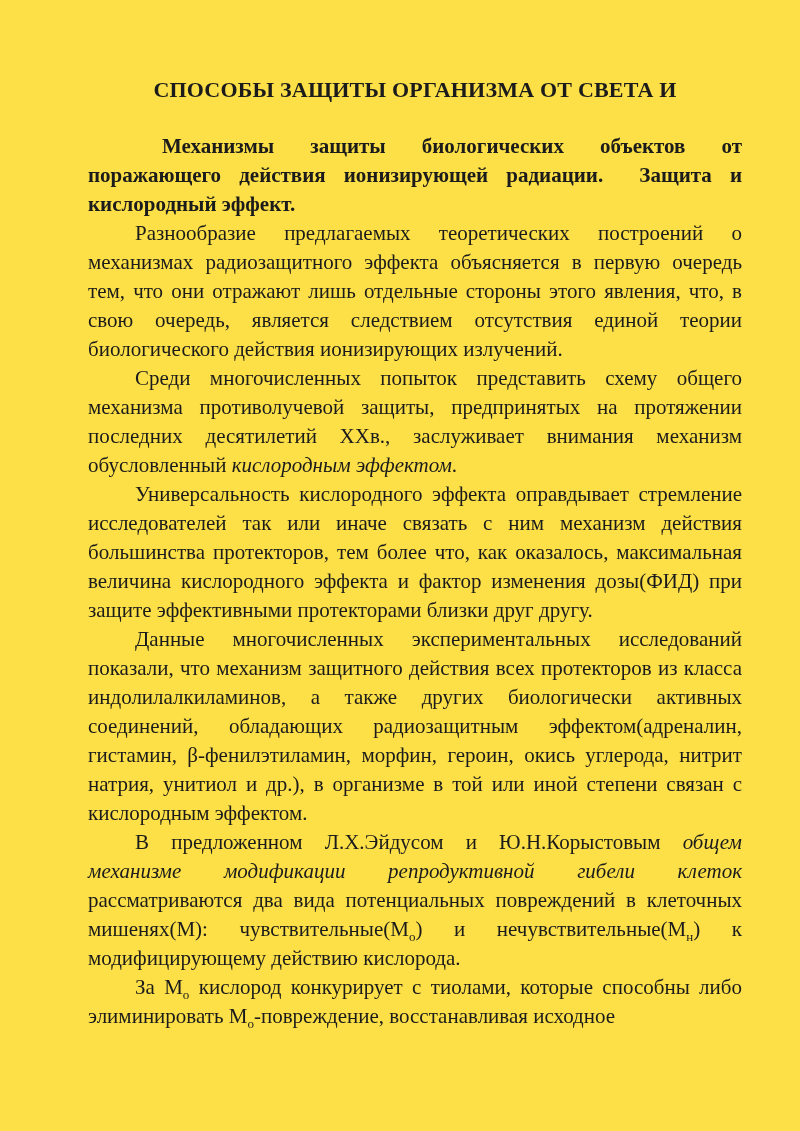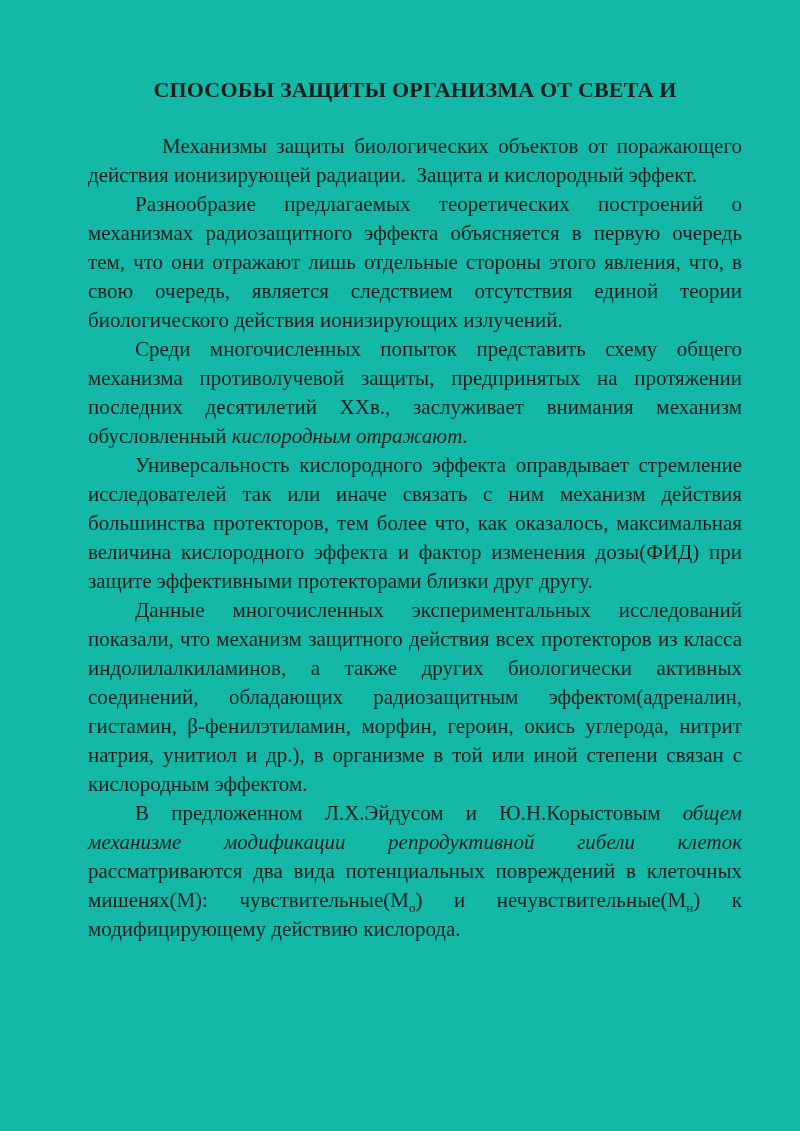--- a/index.html
+++ b/index.html
@@ -30,38 +30,40 @@
     font-size: 21px;
     line-height: 29px;
   }
   .para {
     margin: 0;
     text-align: justify;
     text-indent: 47px;
   }
   .para.indent-large {
     text-indent: 74px;
+    font-weight: bold;
   }
   .para em {
     font-style: italic;
   }
   .para sub {
     font-size: 0.62em;
     line-height: 0;
     vertical-align: sub;
   }
 </style>
 </head>
 <body>
 
-<div class="page" style="background: #14b8a6; color: rgb(27, 27, 27);">
+<div class="page" style="background: #fde047; color: rgb(27, 27, 27);">
   <h1 class="doc-title">
     <div>СПОСОБЫ ЗАЩИТЫ ОРГАНИЗМА ОТ СВЕТА И</div>
   </h1>
   <div class="doc-body">
       <p class="para indent-large">Механизмы защиты биологических объектов от поражающего действия ионизирующей радиации.&nbsp; Защита и кислородный эффект.</p>
       <p class="para">Разнообразие предлагаемых теоретических построений о механизмах радиозащитного эффекта объясняется в первую очередь тем, что они отражают лишь отдельные стороны этого явления, что, в свою очередь, является следствием отсутствия единой теории биологического действия ионизирующих излучений.</p>
-      <p class="para">Среди многочисленных попыток представить схему общего механизма противолучевой защиты, предпринятых на протяжении последних десятилетий XXв., заслуживает внимания механизм обусловленный <em>кислородным отражают</em>.</p>
+      <p class="para">Среди многочисленных попыток представить схему общего механизма противолучевой защиты, предпринятых на протяжении последних десятилетий XXв., заслуживает внимания механизм обусловленный <em>кислородным эффектом</em>.</p>
       <p class="para">Универсальность кислородного эффекта оправдывает стремление исследователей так или иначе связать с ним механизм действия большинства протекторов, тем более что, как оказалось, максимальная величина кислородного эффекта и фактор изменения дозы(ФИД) при защите эффективными протекторами близки друг другу.</p>
       <p class="para">Данные многочисленных экспериментальных исследований показали, что механизм защитного действия всех протекторов из класса индолилалкиламинов, а также других биологически активных соединений, обладающих радиозащитным эффектом(адреналин, гистамин, β-фенилэтиламин, морфин, героин, окись углерода, нитрит натрия, унитиол и др.), в организме в той или иной степени связан с кислородным эффектом.</p>
       <p class="para">В предложенном Л.Х.Эйдусом и Ю.Н.Корыстовым <em>общем механизме модификации репродуктивной гибели клеток</em> рассматриваются два вида потенциальных повреждений в клеточных мишенях(М): чувствительные(М<sub>о</sub>) и нечувствительные(М<sub>н</sub>) к модифицирующему действию кислорода.</p>
+      <p class="para">За М<sub>о</sub> кислород конкурирует с тиолами, которые способны либо элиминировать М<sub>о</sub>-повреждение, восстанавливая исходное</p>
     </div>
 </div>
 
 </body></html>

